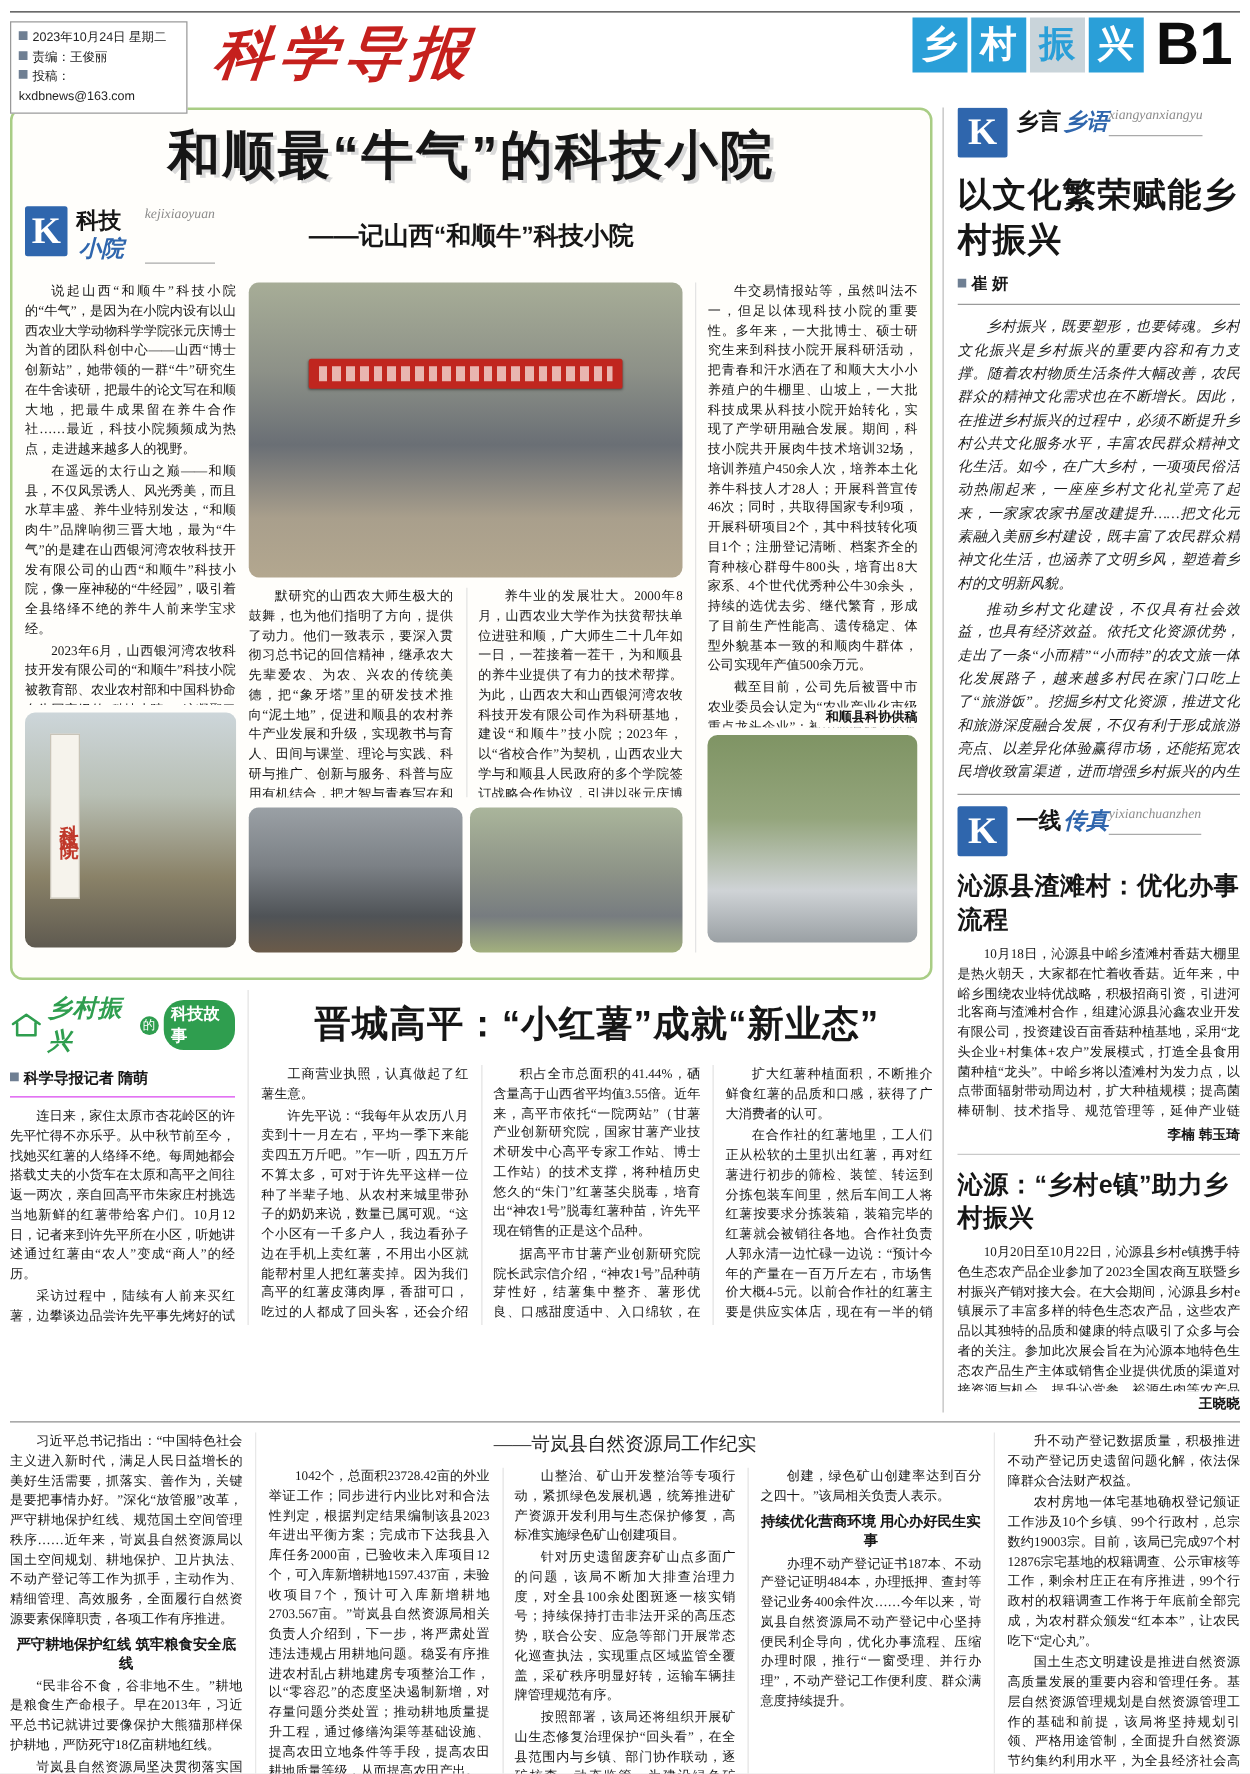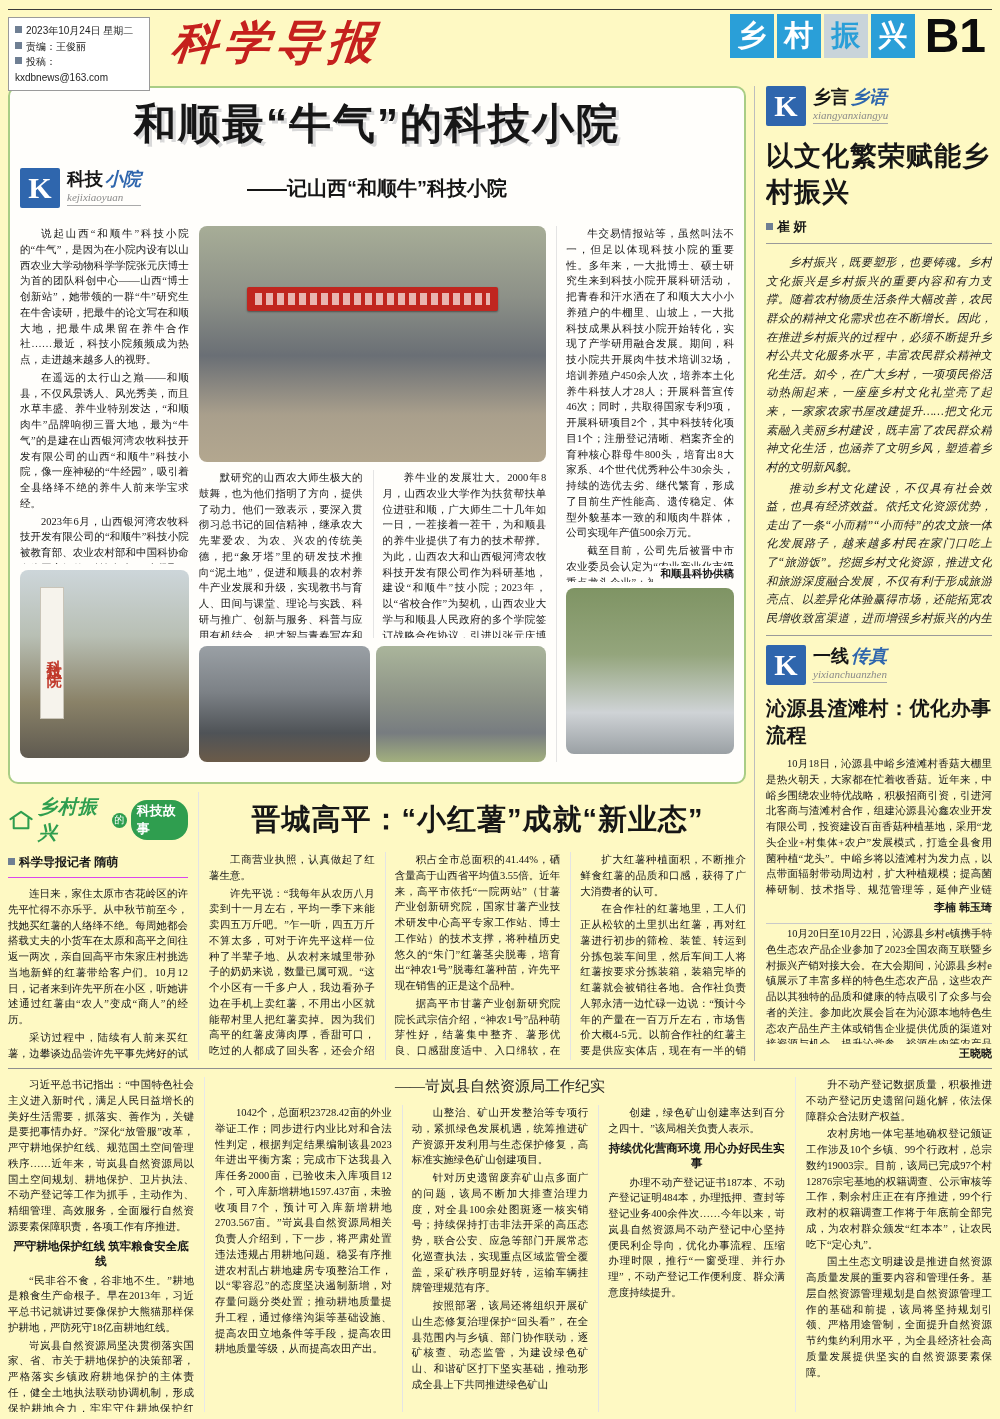--- a/index.html
+++ b/index.html
@@ -1,38 +1,38 @@
 <!DOCTYPE html>
 <html><head>
 <meta charset="utf-8">
 <style>
   *{box-sizing:border-box}
   body{margin:0;background:#d9d9d9;font-family:"Liberation Serif",serif}
-  .page{width:1000px;height:1419px;margin:0 auto;background:#fef9c3;color:#161616;position:relative;overflow:hidden}
+  .page{width:1000px;height:1419px;margin:0 auto;background:#ffffff;color:#161616;position:relative;overflow:hidden}
   
   header{height:86px;position:relative}
   .toprule{position:absolute;top:9px;left:8px;right:8px;border-top:1.5px solid #3a3a3a}
   .meta{position:absolute;left:8px;top:17px;width:142px;border:1px solid #9a9a9a;background:#fff;
         padding:5px 6px;font-size:10px;line-height:1.55;font-family:"Liberation Sans",sans-serif;color:#222}
   .sq{display:inline-block;width:7px;height:7px;background:#6f7f93;margin-right:4px;vertical-align:1px}
   .masthead{position:absolute;left:172px;top:12px;font-size:46px;font-weight:bold;color:#c5201d;
         font-style:italic;letter-spacing:6px;transform:skewX(-6deg);font-family:"Liberation Serif",serif}
   .brand{position:absolute;right:14px;top:12px;display:flex;align-items:center;gap:10px}
   .tiles{display:flex;gap:3px}
   .tile{width:44px;height:44px;display:flex;align-items:center;justify-content:center;background:#2a9fd8;
         color:#fff;font-family:"Liberation Sans",sans-serif;font-weight:bold;font-size:29px}
   .tile.alt{background:#c9d4da;color:#2a9fd8}
   .pageno{font-family:"Liberation Sans",sans-serif;font-weight:bold;font-size:48px;color:#0d0d0d;line-height:1}
   
   .para{margin:0 0 2px;text-indent:2em;font-size:10.5px;line-height:1.5;text-align:justify}
   .subhead{margin:4px 0;text-align:center;font-size:11.5px;font-family:"Liberation Sans",sans-serif;font-weight:bold}
   .kbadge{display:flex;gap:7px;align-items:flex-start}
   .kbox{width:40px;height:40px;background:#2f66ad;color:#fff;font-size:30px;font-weight:bold;
         display:flex;align-items:center;justify-content:center;border-radius:2px;font-family:"Liberation Serif",serif}
-  .kinfo{display:flex;flex-direction:column}
+  .kinfo{display:flex;}
   .kname{font-size:18px;font-weight:bold;font-family:"Liberation Sans",sans-serif;line-height:1.3}
   .kname .blue{color:#2f66ad;font-style:italic;font-family:"Liberation Serif",serif;margin-left:2px}
   .pinyin{font-size:11px;color:#8a8a8a;font-style:italic;border-bottom:1px solid #aaa;padding-bottom:2px;font-family:"Liberation Serif",serif}
   .photo{border-radius:8px;flex-shrink:0;position:relative;overflow:hidden}
   
   .content-row{display:flex;padding:0 8px;align-items:stretch}
   .left-col{width:738px}
   .right-col{flex:1;border-left:1px solid #bdbdbd;margin-left:8px;padding-left:11px;overflow:hidden}
   
   .main-box{border:2px solid #a9cd85;border-radius:10px;height:698px;padding:6px 10px;overflow:hidden;background:#fffefb}
@@ -238,20 +238,21 @@
             <span class="kname"><b>一线</b><i class="blue">传真</i></span>
             <em class="pinyin">yixianchuanzhen</em>
           </span>
         </div>
         <h3>沁源县渣滩村：优化办事流程</h3>
         <div class="a-text h1x">
             <p class="para">10月18日，沁源县中峪乡渣滩村香菇大棚里是热火朝天，大家都在忙着收香菇。近年来，中峪乡围绕农业特优战略，积极招商引资，引进河北客商与渣滩村合作，组建沁源县沁鑫农业开发有限公司，投资建设百亩香菇种植基地，采用“龙头企业+村集体+农户”发展模式，打造全县食用菌种植“龙头”。中峪乡将以渣滩村为发力点，以点带面辐射带动周边村，扩大种植规模；提高菌棒研制、技术指导、规范管理等，延伸产业链条，走现代化、智能化、规模化发展之路，发展壮大村级集体经济，促进乡村振兴，拉动经济发展。</p>
           </div>
         <div class="author-r">李楠 韩玉琦</div>
         <hr class="thinline">
+        <h3>沁源：“乡村e镇”助力乡村振兴</h3>
         <div class="a-text h2x">
             <p class="para">10月20日至10月22日，沁源县乡村e镇携手特色生态农产品企业参加了2023全国农商互联暨乡村振兴产销对接大会。在大会期间，沁源县乡村e镇展示了丰富多样的特色生态农产品，这些农产品以其独特的品质和健康的特点吸引了众多与会者的关注。参加此次展会旨在为沁源本地特色生态农产品生产主体或销售企业提供优质的渠道对接资源与机会，提升沁党参、裕源牛肉等农产品的品牌知名度与其他产品的曝光度，对接精准的农产品销售企业与多元化渠道，推动沁源县乡村e镇主导产业发展。通过这样的努力，相信沁源县乡村e镇将会更好地发挥其在农村经济发展和乡村振兴中的重要作用。</p>
           </div>
         <div class="author-r">王晓晓</div>
       </section>
     </aside>
   </div>
 
   <section class="land">
     <div class="lc">

